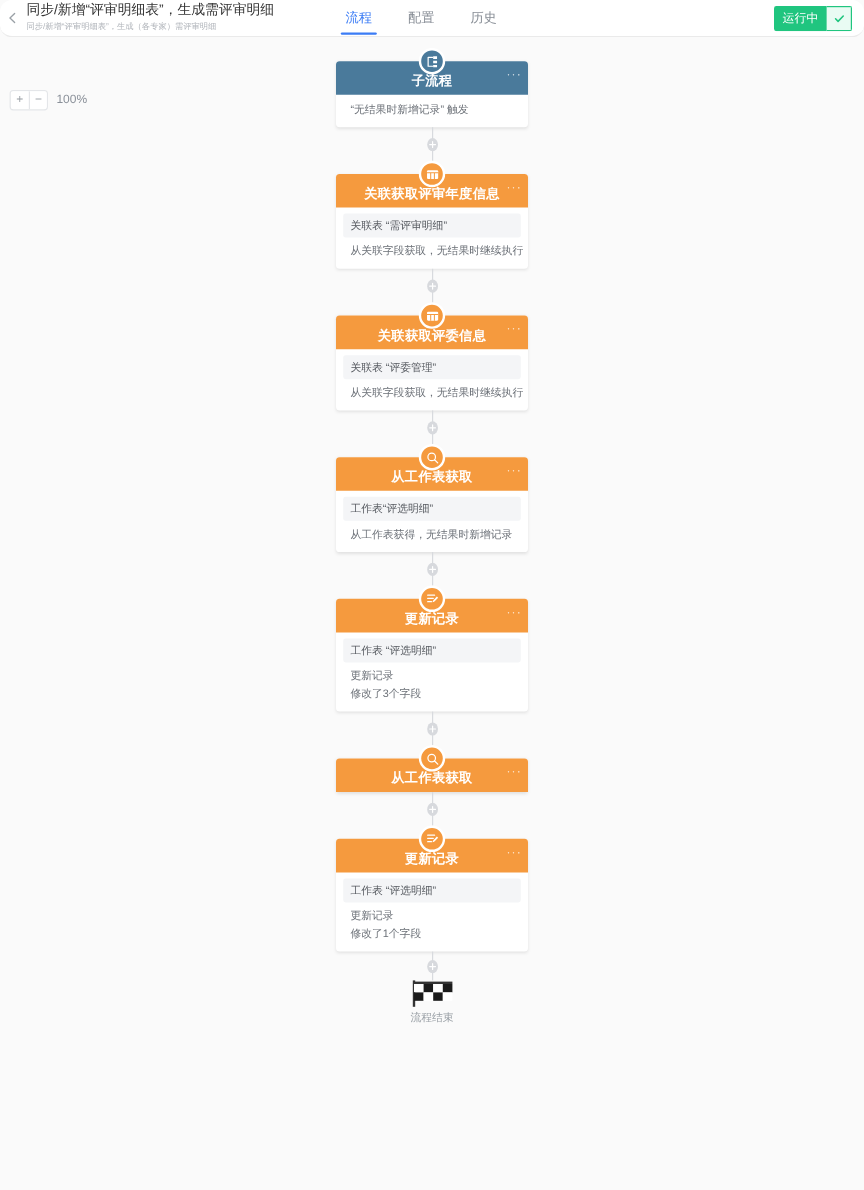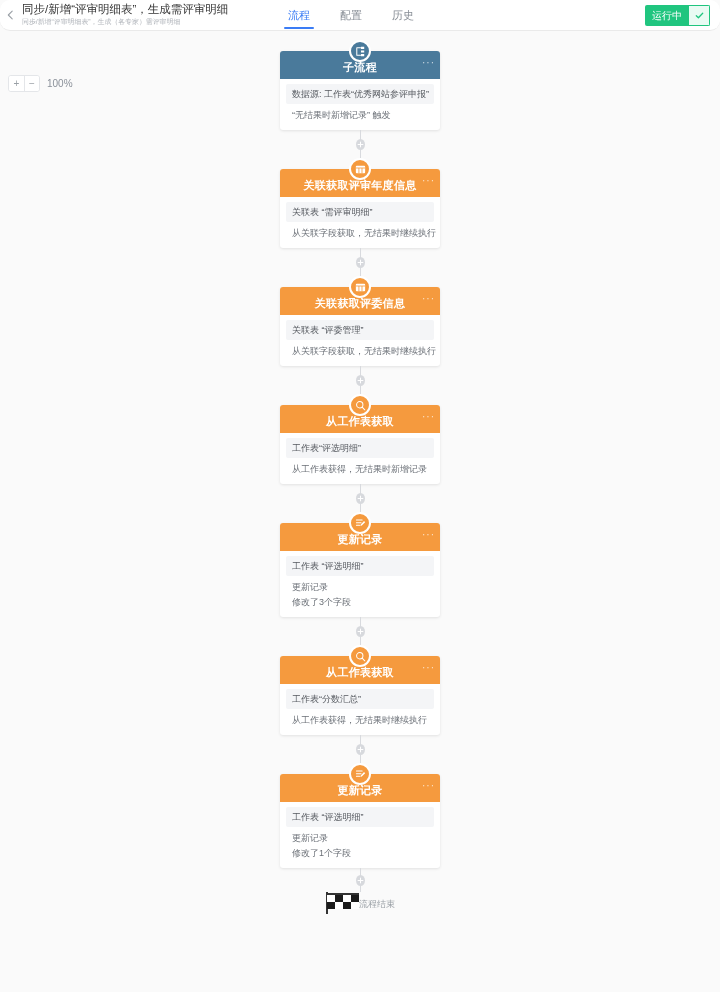--- a/index.html
+++ b/index.html
@@ -238,21 +238,21 @@
     align-items: center;
     justify-content: center;
     cursor: pointer;
     z-index: 2;
   }
   .conn-plus svg { display: block; }
 
   
   .end-node {
     display: flex;
-    flex-direction: row;
+    flex-direction: column;
     align-items: center;
     margin-top: 0;
   }
   .flag {
     width: 34px; height: 22px;
     position: relative;
   }
   .flag-pole {
     position: absolute;
     left: 1px; top: 0;
@@ -325,21 +325,20 @@
           <svg class="icn" width="13" height="13" viewBox="0 0 14 14">
         <path d="M3 3 h4 M3 3 v8 h4" stroke="#fff" fill="none" stroke-width="1.1" stroke-linecap="round" stroke-linejoin="round"></path>
         <path d="M7.5 2 h3.5 v2.4 h-3.5z M7.5 6 h3.5 v2.2 h-3.5z M7.5 9.8 h3.5 v2.2 h-3.5z" fill="#fff" stroke="none"></path>
       </svg>
         </div>
     <div class="node-head head-blue">
       <div class="node-title">子流程</div>
       <div class="node-menu">···</div>
     </div>
     <div class="node-body">
-      <div class="node-field">数据源: 工作表“优秀网站参评申报”</div>
     <div class="node-line">“无结果时新增记录” 触发</div>
         </div>
   </div>
 
   <div class="conn" style="height: 28px;">
     <div class="conn-plus">
       <svg class="icn" width="9" height="9" viewBox="0 0 10 10">
         <path d="M5 2.3 V7.7 M2.3 5 H7.7" stroke="#ffffff" stroke-width="1.1" stroke-linecap="round"></path>
       </svg>
     </div>
@@ -450,24 +449,20 @@
     <div class="node-icon icon-orange">
           <svg class="icn" width="13" height="13" viewBox="0 0 14 14">
         <circle cx="6.2" cy="6.2" r="3.4" stroke="#fff" fill="none" stroke-width="1.1" stroke-linecap="round" stroke-linejoin="round"></circle>
         <path d="M8.8 8.8 L11.6 11.6" stroke="#fff" fill="none" stroke-width="1.1" stroke-linecap="round" stroke-linejoin="round"></path>
       </svg>
         </div>
     <div class="node-head head-orange">
       <div class="node-title">从工作表获取</div>
       <div class="node-menu">···</div>
     </div>
-    <div class="node-body">
-      <div class="node-field">工作表“分数汇总”</div>
-    <div class="node-line">从工作表获得，无结果时继续执行</div>
-        </div>
   </div>
 
   <div class="conn" style="height: 28px;">
     <div class="conn-plus">
       <svg class="icn" width="9" height="9" viewBox="0 0 10 10">
         <path d="M5 2.3 V7.7 M2.3 5 H7.7" stroke="#ffffff" stroke-width="1.1" stroke-linecap="round"></path>
       </svg>
     </div>
   </div>
 

